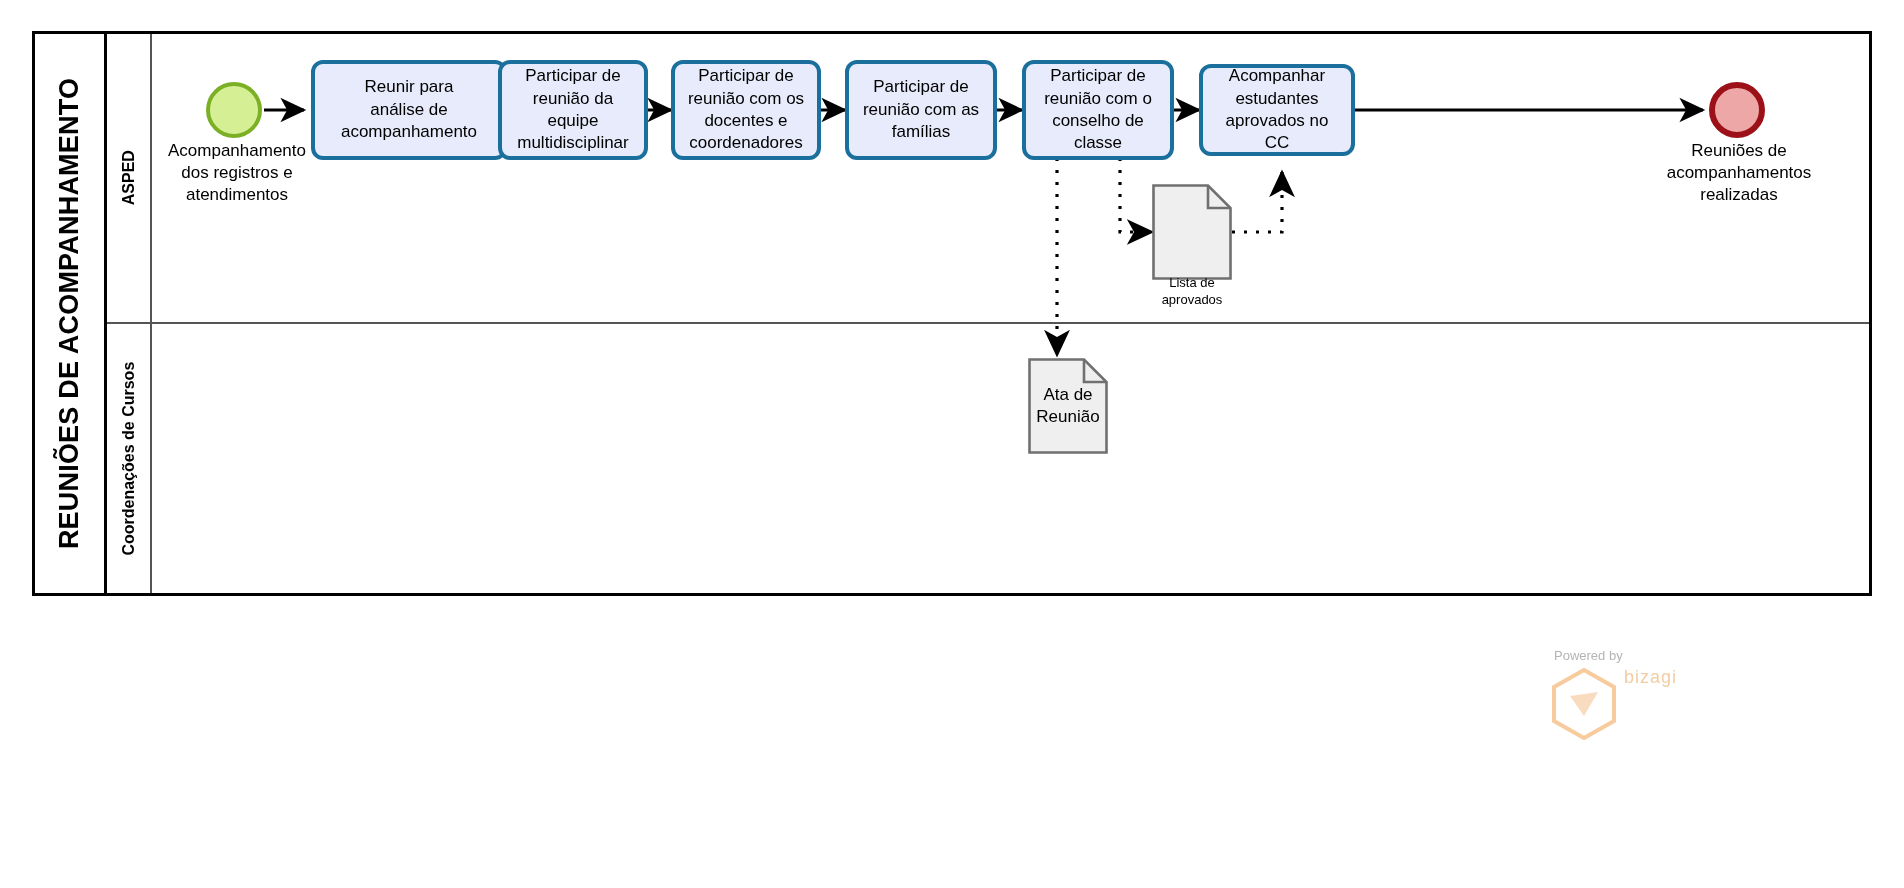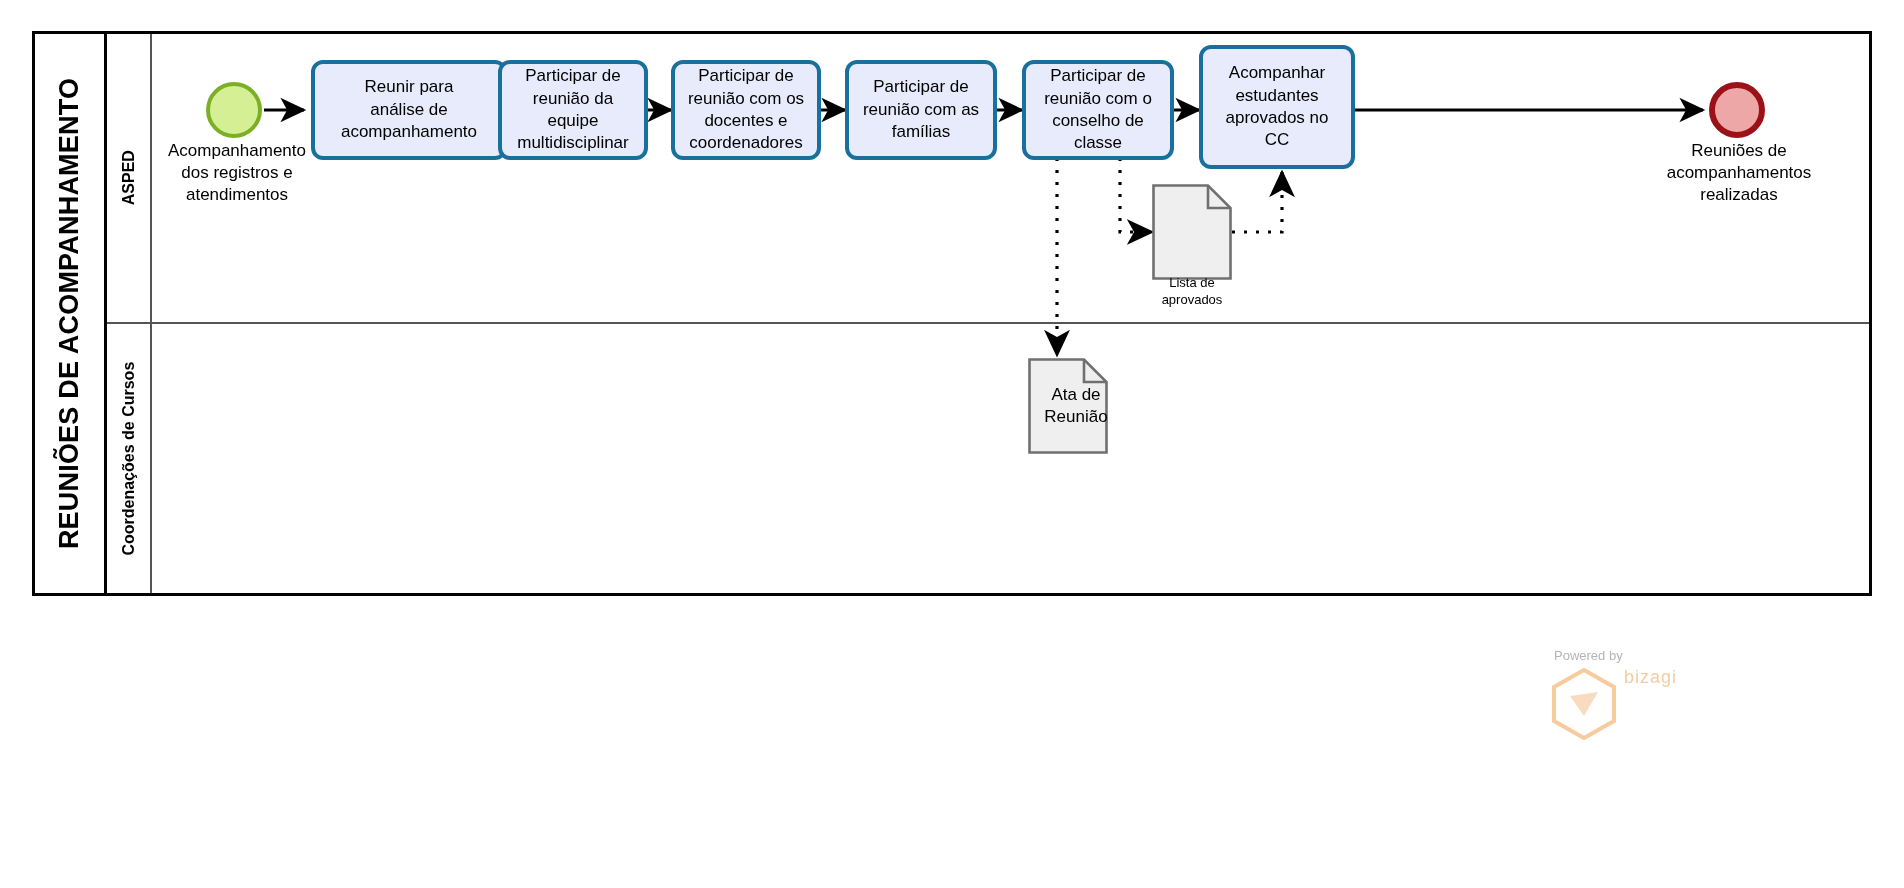--- a/index.html
+++ b/index.html
@@ -163,21 +163,21 @@
     width: 80px;
     height: 96px;
   }
   .data-object .doc-svg {
     position: absolute;
     left: 0;
     top: 0;
   }
   .data-object .doc-inner-text {
     position: absolute;
-    left: 8px;
+    left: 0;
     top: 0;
     width: 80px;
     height: 96px;
     display: flex;
     align-items: center;
     justify-content: center;
     text-align: center;
     font-size: 17px;
     line-height: 1.3;
     white-space: pre-line;
@@ -323,21 +323,21 @@
 
 <div class="task" style="left:845px; top:60px; width:152px; height:100px;">Participar de
 reunião com as
 famílias</div>
 
 <div class="task" style="left:1022px; top:60px; width:152px; height:100px;">Participar de
 reunião com o
 conselho de
 classe</div>
 
-<div class="task" style="left:1199px; top:45px; width:156px; height:124px;">Acompanhar
+<div class="task" style="left:1199px; top:64px; width:156px; height:92px;">Acompanhar
 estudantes
 aprovados no
 CC</div>
 
 <div class="data-object" style="left:1152px; top:184px;">
   <svg class="doc-svg" width="80" height="96" viewBox="0 0 80 96" xmlns="http://www.w3.org/2000/svg">
     <path d="M 1.5 1.5 L 56 1.5 L 78.5 24 L 78.5 94.5 L 1.5 94.5 Z" fill="#efefef" stroke="#707070" stroke-width="2.6" stroke-linejoin="miter"></path>
     <path d="M 56 1.5 L 56 24 L 78.5 24" fill="none" stroke="#707070" stroke-width="2.6"></path>
   </svg>
   <div class="doc-inner-text"></div>

